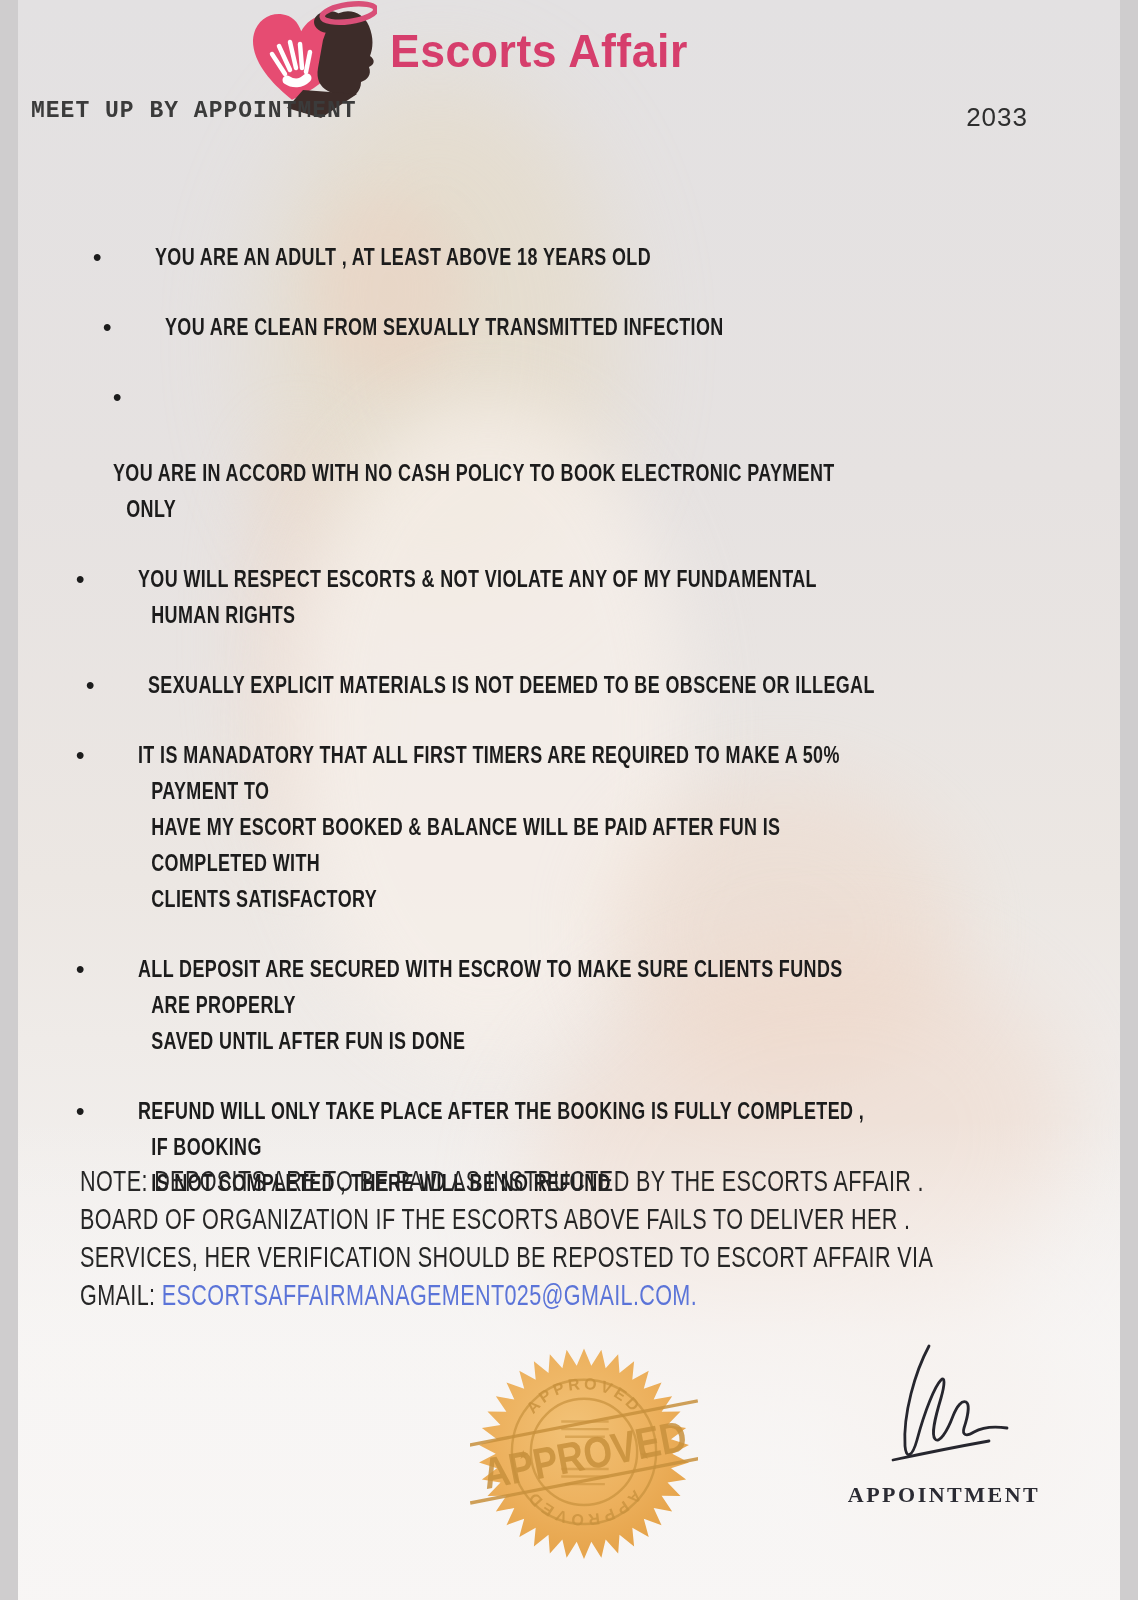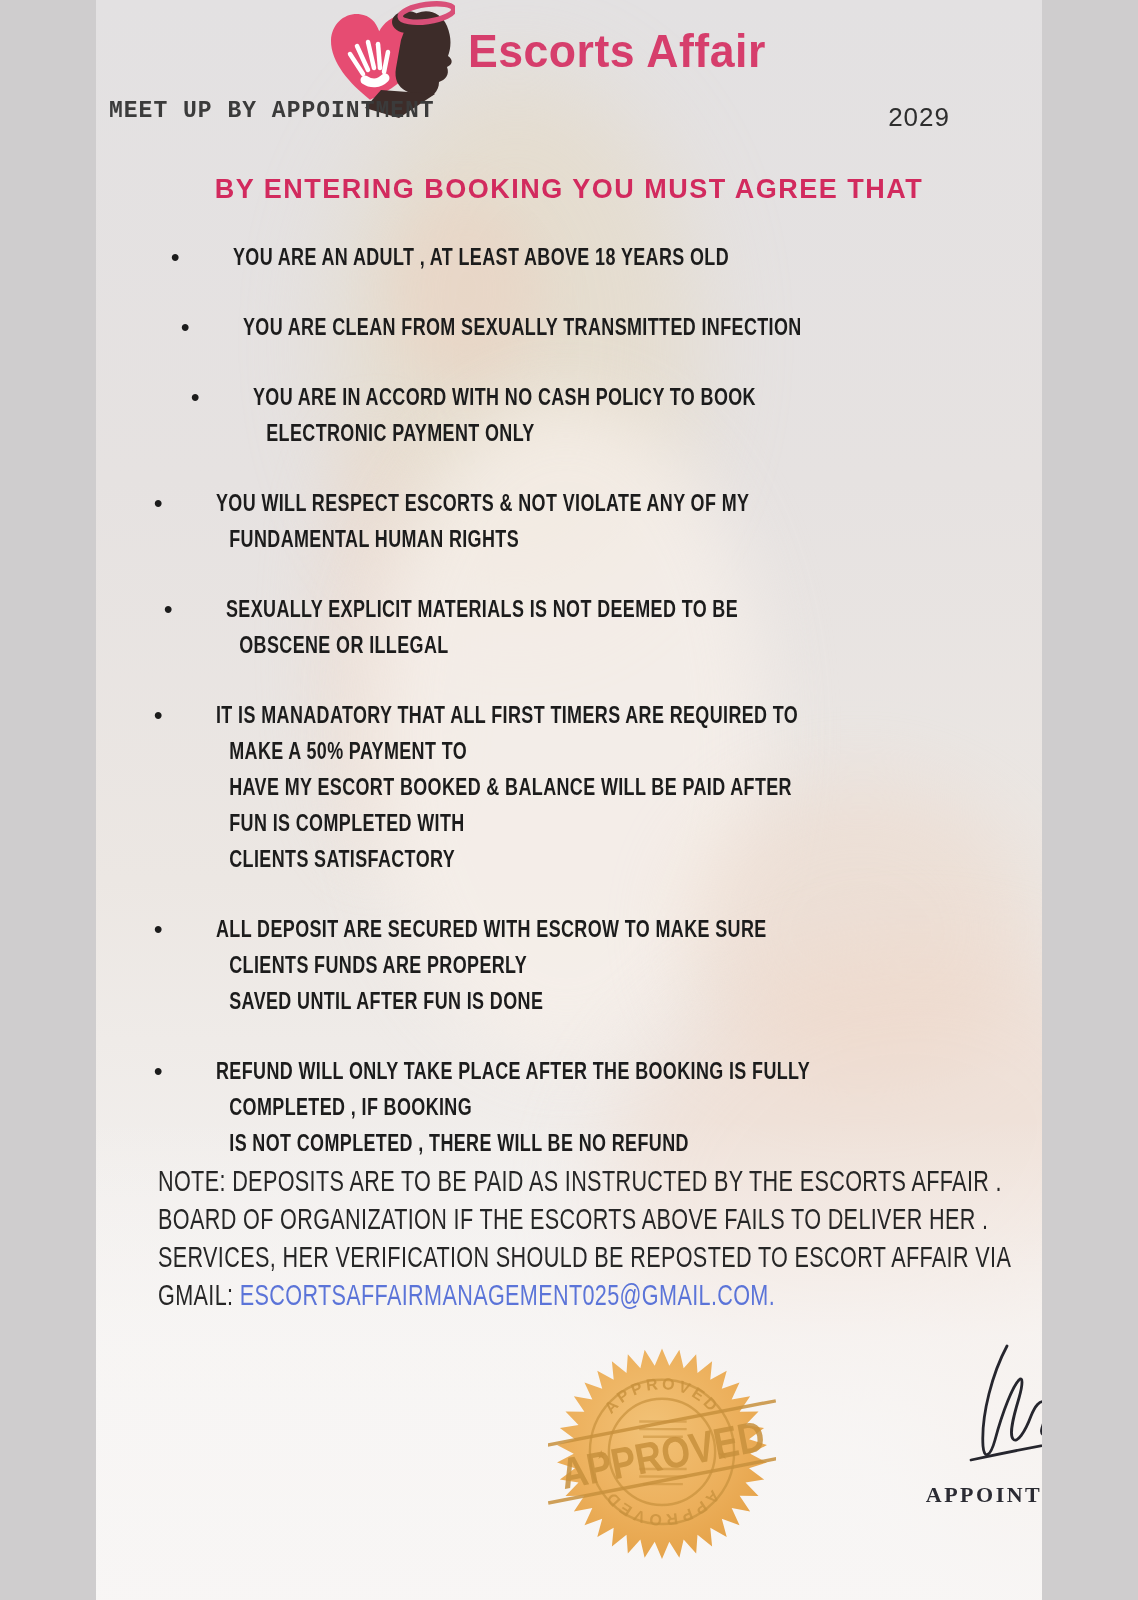--- a/index.html
+++ b/index.html
@@ -1,19 +1,19 @@
 <!DOCTYPE html>
 <html><head>
 <meta charset="utf-8">
 <style>
   * { margin: 0; padding: 0; box-sizing: border-box; }
   html,body { background:#cfcdce; }
   .page {
     position: relative;
-    width: 946px; height: 1600px;
+    width: 1102px; height: 1600px;
     margin: 0 auto;
     overflow: hidden;
     background: linear-gradient(180deg,#e3e1e2 0%, #e6e2e1 30%, #ece7e3 55%, #f2efed 75%, #f6f4f3 100%);
     font-family: "Liberation Sans", sans-serif;
     color: #1f1f1f;
   }
   
   .bgfig { position:absolute; border-radius:50%; pointer-events:none; }
   .bg-hair   { left:240px; top:70px;  width:360px; height:540px; background:#e6d6b4; opacity:.40; filter:blur(48px); }
   .bg-face   { left:295px; top:195px; width:150px; height:190px; background:#ecd0bf; opacity:.45; filter:blur(26px); }
@@ -52,21 +52,21 @@
   .term .dot { flex:0 0 auto; width:22px; font-size:24px; font-weight:700; line-height:36px; color:#1c1c1c; }
   .term .dot::before { content:"\2022"; }
   .term .ttext {
     display:inline-block;
     font-size:23px; font-weight:700; letter-spacing:.5px; line-height:36px;
     white-space:pre-line;
     padding-left:17px; text-indent:-17px;
     transform:scaleX(.78); transform-origin:0 0;
     color:#1c1c1c;
   }
-  .t0 { padding-left:17px; } .t1 { padding-left:27px; } .t2 { padding-left:37px; }
+  .t0 { padding-left:17px; } .t1 { padding-left:27px; } .t2 { padding-left:37px;flex-direction:column; }
   .t5 { padding-left:10px; }
 
   
   .note {
     position:absolute; left:62px; top:1162px; width:1400px;
     font-size:30px; font-weight:400; letter-spacing:.5px; line-height:38px;
     white-space:pre-line; color:#262626;
     transform:scaleX(.72); transform-origin:0 0;
   }
   .note a { color:#5b74d8; text-decoration:none; }
@@ -113,23 +113,22 @@
       <ellipse cx="84" cy="22" rx="15" ry="11"></ellipse>
       <path d="M86 18 C100 6 118 11 124 26 C129 38 128 48 125 56 C131 60 129 65 124 67 C127 75 122 80 116 82 C116 94 105 101 95 97 L83 91 C75 87 71 79 73 68 L78 40 Z"></path>
       <path d="M58 90 L112 94 L76 118 L42 108 Z"></path>
     </g>
     <g transform="rotate(-8 104 13)">
       <ellipse cx="104" cy="13" rx="27" ry="8.5" fill="none" stroke="#d94f78" stroke-width="5.5"></ellipse>
     </g>
   </svg>
   <div class="brand-name">Escorts Affair</div>
   <div class="tagline">MEET UP BY APPOINTMENT</div>
-  <div class="year">2029</div>
-
-  <div class="heading">BY ENTERING BOOKING YOU MUST AGREE THAT</div>
+  <div class="year">2033</div>
+
 
   <div class="terms">
     <div class="term t0">
         <span class="dot"></span>
         <span class="ttext">YOU ARE AN ADULT , AT LEAST ABOVE 18 YEARS OLD</span>
       </div>
     <div class="term t1">
         <span class="dot"></span>
         <span class="ttext">YOU ARE CLEAN FROM SEXUALLY TRANSMITTED INFECTION</span>
       </div>

